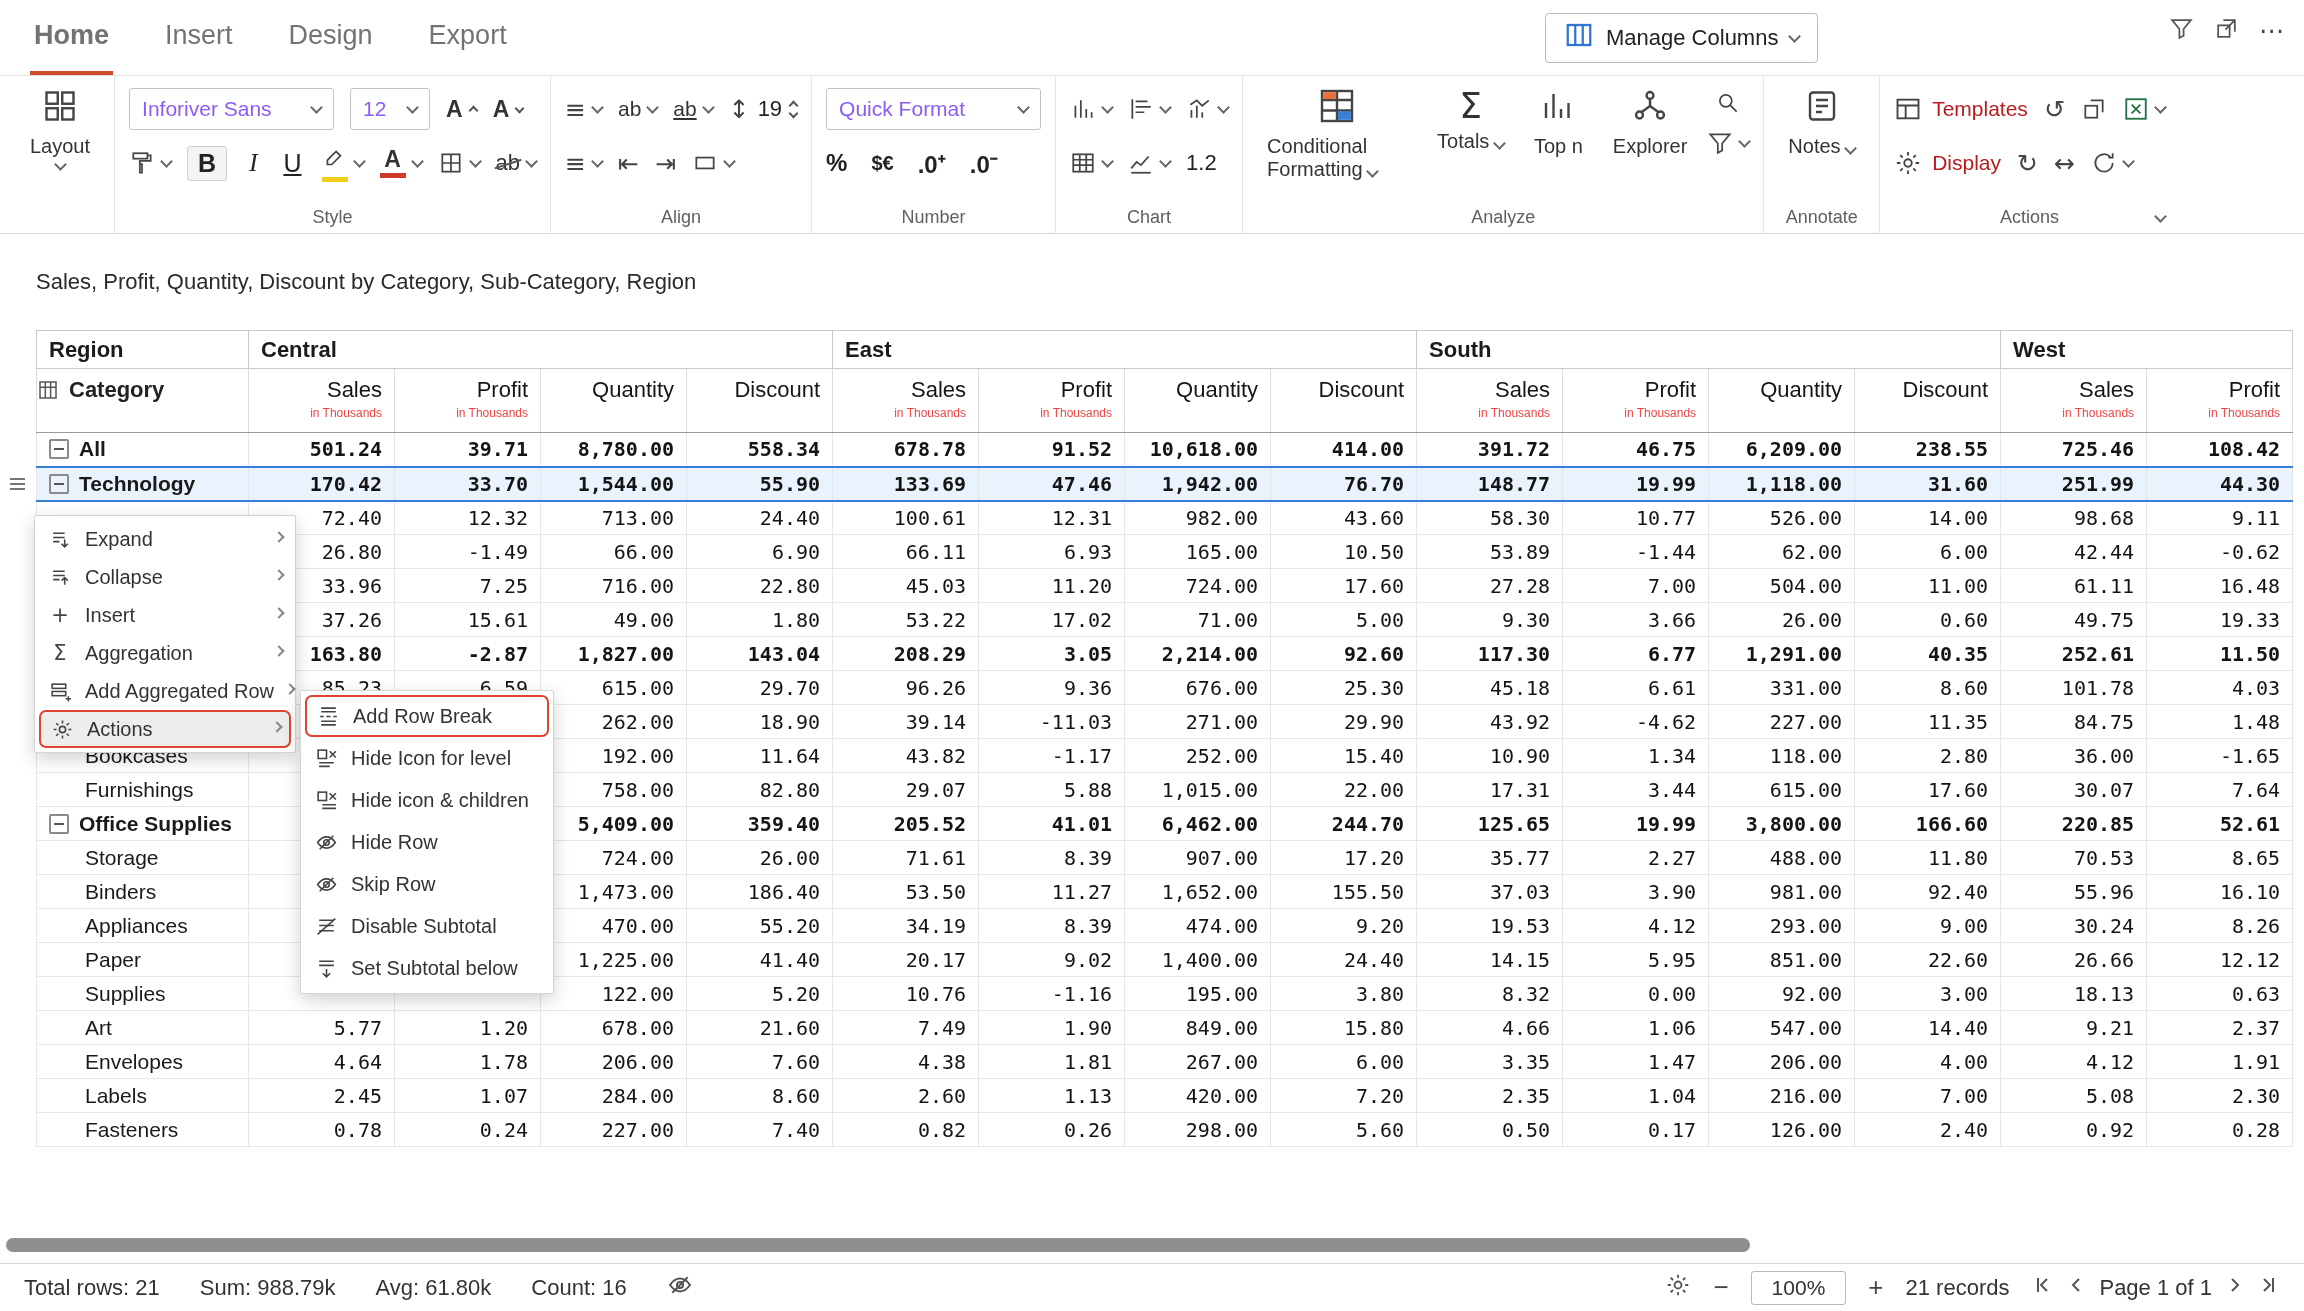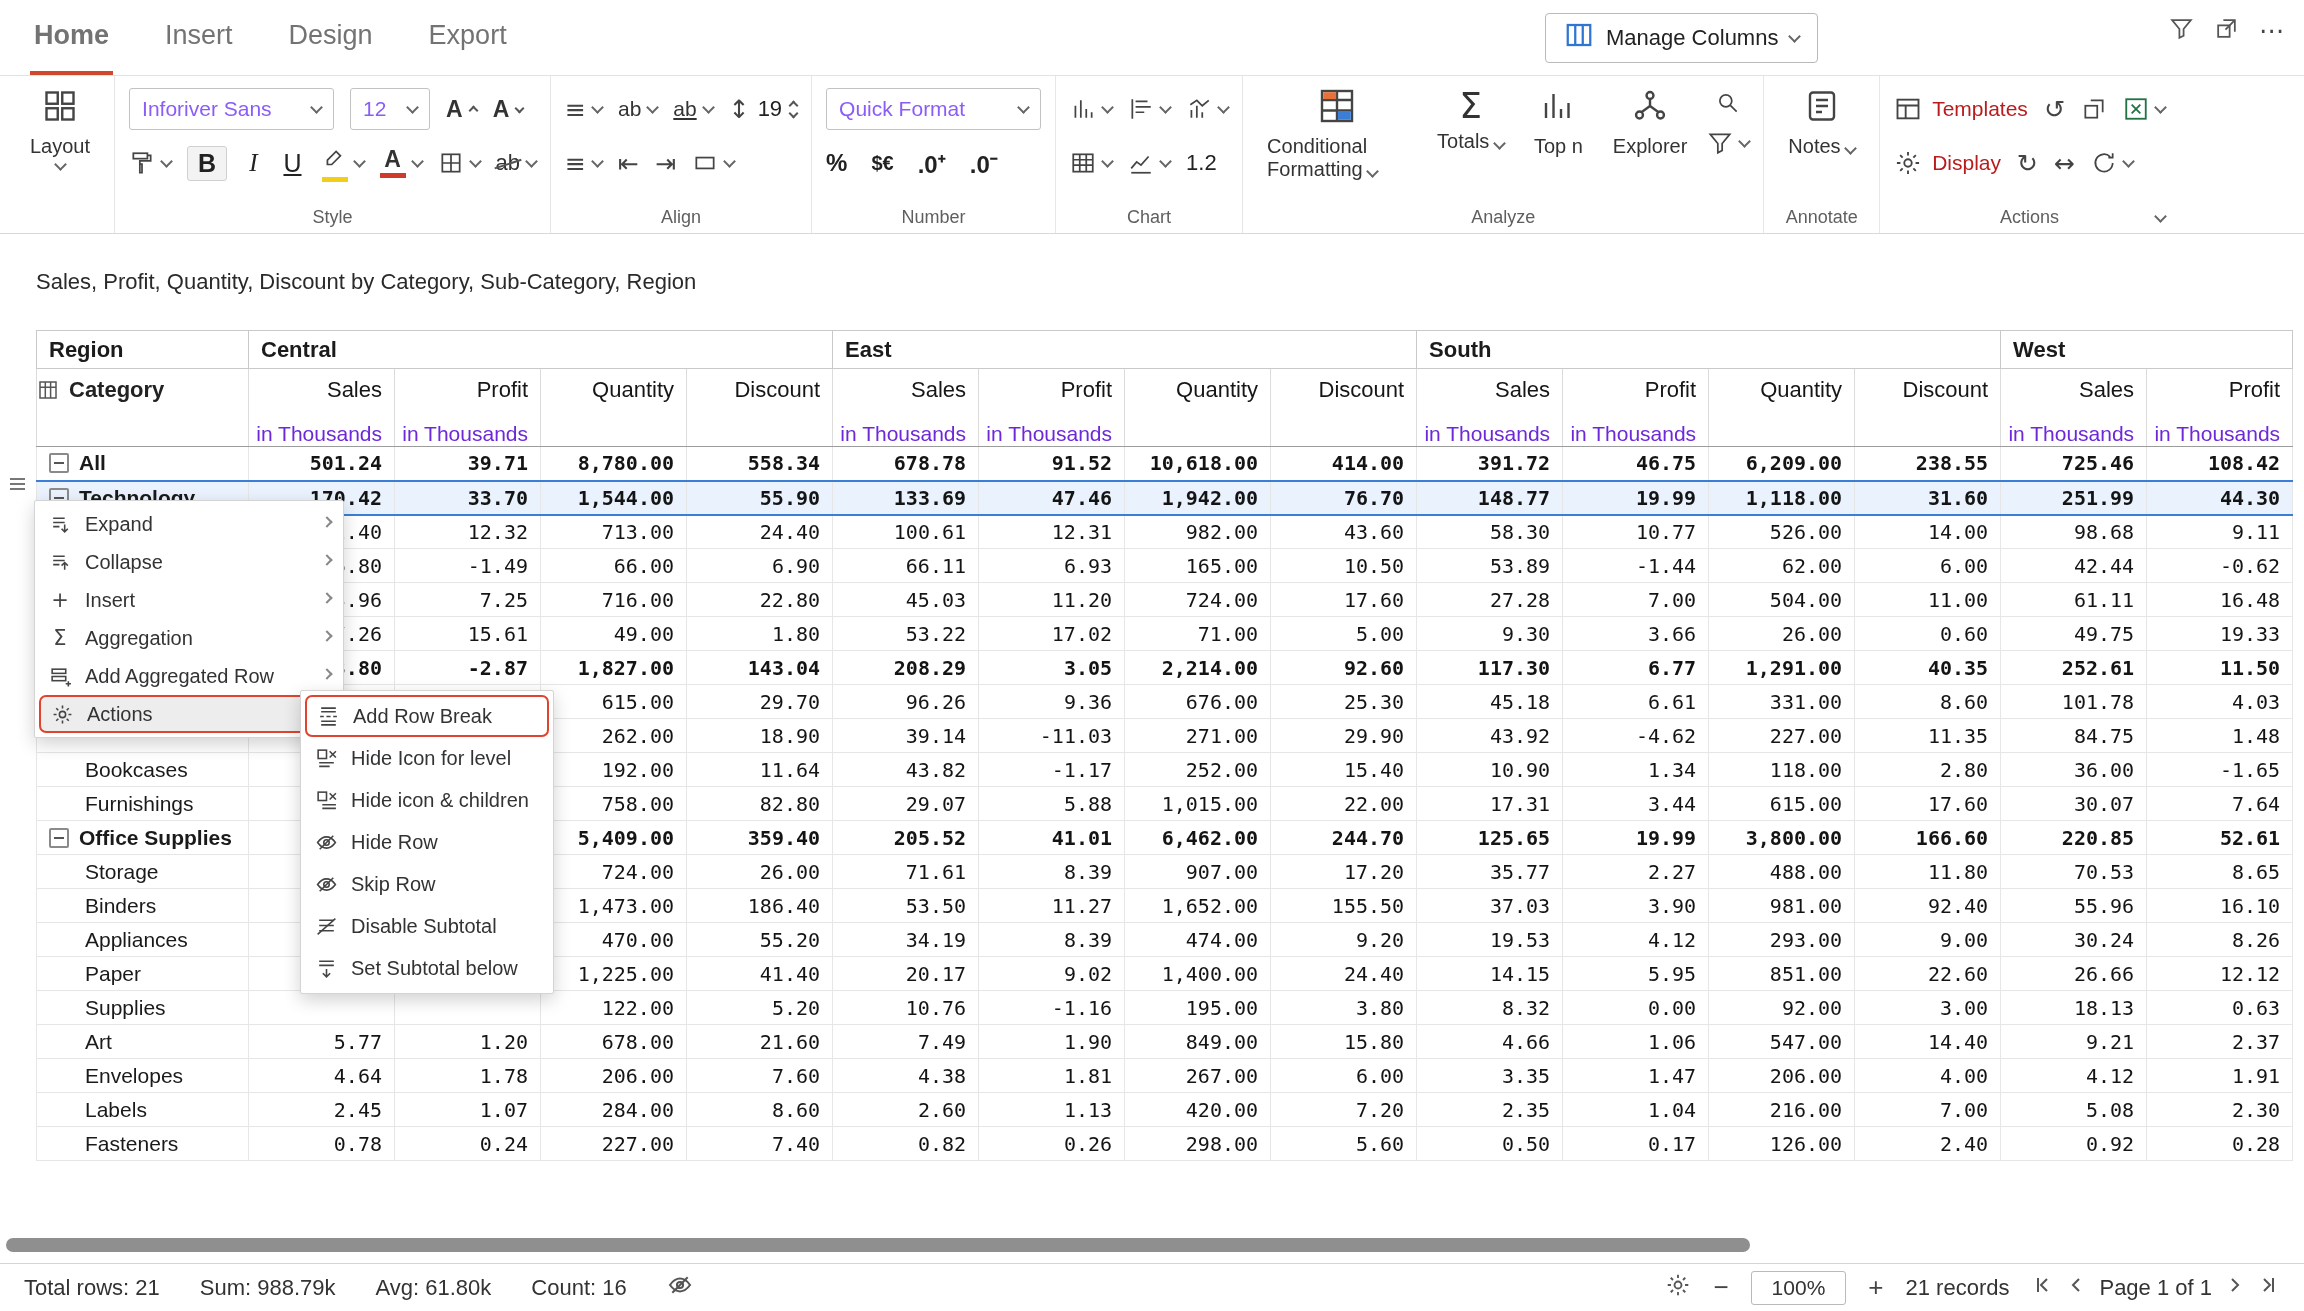--- a/index.html
+++ b/index.html
@@ -68,42 +68,42 @@
 
   
   .tablewrap{margin-left:36px}
   table.grid{border-collapse:collapse;table-layout:fixed;width:2256px}
   col.c-label{width:212px} col.c-num{width:146px}
   tr.region-row th{border:1px solid #c9c9c9;height:38px;font-size:22px;text-align:left;
     padding-left:12px;font-weight:700;color:#1b1b1b}
   tr.measure-row th{border:1px solid #dcdcdc;border-bottom:1px solid #9c9c9c;height:64px;
     vertical-align:top;padding:8px 12px 0 0;text-align:right;font-weight:400}
   .m-name{font-size:22px;color:#161616}
-  .m-sub{font-size:21px;color:#6d28d9;margin-top:19px}
+  .m-sub{font-size:12px;color:#ef4444;margin-top:3px}
   th.cat-cell{text-align:left;padding:10px 0 0 12px}
   .cat-inner{display:flex;align-items:center;gap:10px;font-weight:700;font-size:22px}
   .cat-inner svg{width:22px;height:22px;fill:none;stroke:#555;stroke-width:1.5}
   tbody td{border:1px solid #e6e6e6;height:34px;padding:0}
   td.num-cell{font-family:"DejaVu Sans Mono",monospace;font-size:20px;text-align:right;
     padding-right:12px;color:#141414;white-space:nowrap}
   td.label-cell{font-size:21px;color:#1a1a1a;padding-left:12px;white-space:nowrap}
   td.label-cell .label-inner{display:flex;align-items:center;gap:10px}
   td.label-cell.indent{padding-left:48px}
   tr.bold td{font-weight:700}
   tr.selected td{background:#e9f2fd;border-top:2px solid #3a7fd5;border-bottom:2px solid #3a7fd5}
   .tree-toggle{width:20px;height:20px;border:2px solid #8a8a8a;border-radius:2px;
     display:inline-flex;align-items:center;justify-content:center;flex:none}
   .tree-toggle .minus{width:10px;height:2px;background:#555}
   .rowgrip{position:absolute;left:6px;top:472px}
   .rowgrip svg{width:24px;height:24px}
 
   
   .menu{position:absolute;z-index:30;background:#fff;border:1px solid #d4d4d4;border-radius:2px;
     box-shadow:0 6px 18px rgba(0,0,0,.18);padding:4px 0}
-  #context-menu{left:34px;top:500px;width:310px}
+  #context-menu{left:34px;top:515px;width:262px}
   #sub-menu{left:300px;top:690px;width:254px}
   .mi{display:flex;align-items:center;gap:12px;height:38px;padding:0 12px;font-size:20px;color:#333}
   #sub-menu .mi{height:42px}
   .mi-icon{width:26px;display:inline-flex;justify-content:center;align-items:center;flex:none}
   .mi-icon svg{width:23px;height:23px;fill:none;stroke:#444;stroke-width:1.5}
   .mi-icon .tix{font-family:"DejaVu Sans",sans-serif;font-size:21px;color:#444;line-height:1}
   .mi-label{flex:1;white-space:nowrap}
   .mi .chev.r{width:8px;height:8px;border-color:#888}
   .mi.hl{background:#ededed;border:2px solid #df4430;border-radius:7px;margin:0 4px;padding:0 8px}
   #sub-menu .mi.hl{background:#fff}

